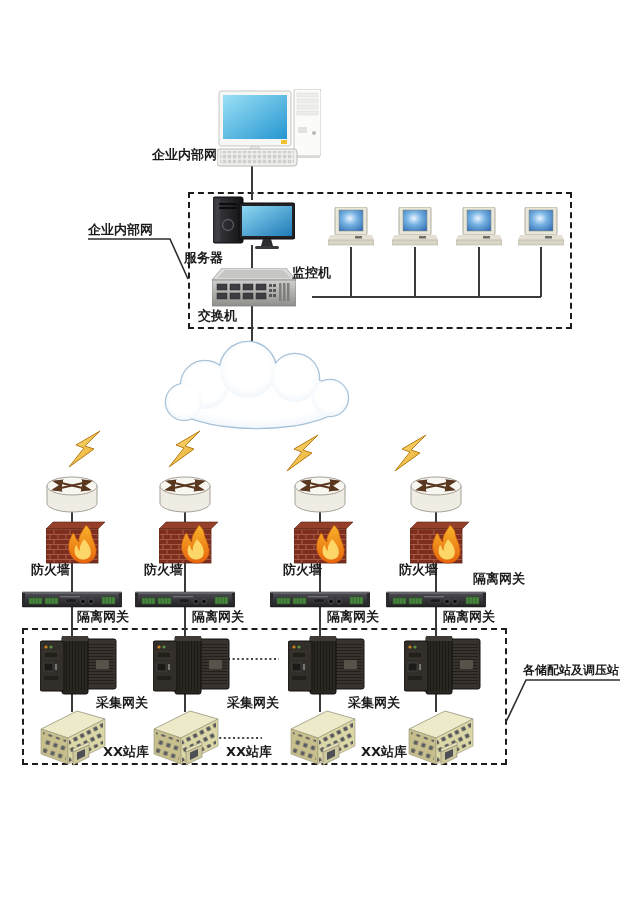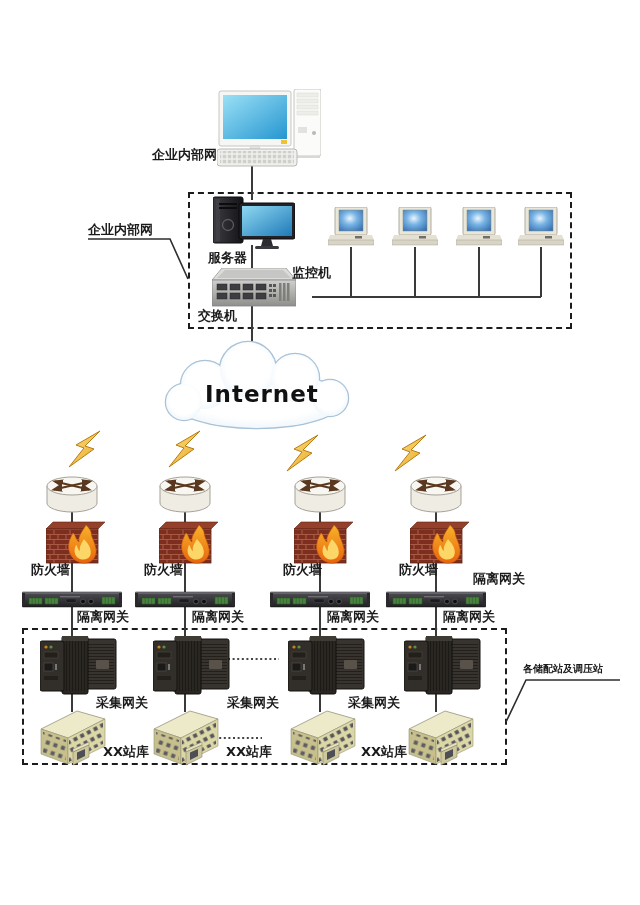--- a/index.html
+++ b/index.html
@@ -309,45 +309,44 @@
     <use href="#iogw" x="404" y="636" width="78" height="60"></use>
 
     <use href="#building" x="39" y="708" width="68" height="58"></use>
     <use href="#building" x="152" y="708" width="68" height="58"></use>
     <use href="#building" x="289" y="708" width="68" height="58"></use>
     <use href="#building" x="407" y="708" width="68" height="58"></use>
   </svg>
 
   <div class="lbl" style="left:152px;top:148px;">企业内部网</div>
   <div class="lbl" style="left:88px;top:223px;">企业内部网</div>
-  <div class="lbl" style="left:208px;top:251px;">服务器</div>
+  <div class="lbl" style="left:184px;top:251px;">服务器</div>
   <div class="lbl" style="left:198px;top:309px;">交换机</div>
   <div class="lbl" style="left:292px;top:266px;">监控机</div>
-  <div class="internet-lbl">Internet</div>
 
   <div class="lbl" style="left:31px;top:563px;">防火墙</div>
   <div class="lbl" style="left:144px;top:563px;">防火墙</div>
   <div class="lbl" style="left:283px;top:563px;">防火墙</div>
   <div class="lbl" style="left:399px;top:563px;">防火墙</div>
 
   <div class="lbl" style="left:473px;top:572px;">隔离网关</div>
   <div class="lbl" style="left:77px;top:610px;">隔离网关</div>
   <div class="lbl" style="left:192px;top:610px;">隔离网关</div>
   <div class="lbl" style="left:327px;top:610px;">隔离网关</div>
   <div class="lbl" style="left:443px;top:610px;">隔离网关</div>
 
   <div class="lbl" style="left:96px;top:696px;">采集网关</div>
   <div class="lbl" style="left:227px;top:696px;">采集网关</div>
   <div class="lbl" style="left:348px;top:696px;">采集网关</div>
 
   <div class="lbl" style="left:103px;top:745px;">XX站库</div>
   <div class="lbl" style="left:226px;top:745px;">XX站库</div>
   <div class="lbl" style="left:361px;top:745px;">XX站库</div>
 
-  <div class="lbl" style="left:523px;top:664px;font-size:10px;font-family:Liberation Mono, monospace;">各储配站及调压站</div>
+  <div class="lbl" style="left:523px;top:664px;font-size:12px;">各储配站及调压站</div>
 
   <svg class="wm-logo" width="40" height="34" viewBox="0 0 40 34">
     <circle cx="22" cy="18" r="12" fill="none" stroke="#e6e6e6" stroke-width="2"></circle>
     <circle cx="12" cy="8" r="3" fill="none" stroke="#e6e6e6" stroke-width="1.5"></circle>
     <circle cx="30" cy="7" r="3" fill="none" stroke="#e6e6e6" stroke-width="1.5"></circle>
     <circle cx="18" cy="16" r="1.6" fill="#e2e2e2"></circle>
     <circle cx="26" cy="16" r="1.6" fill="#e2e2e2"></circle>
     <path d="M17,22 Q22,26 27,22" fill="none" stroke="#e6e6e6" stroke-width="1.5"></path>
   </svg>
   <div class="watermark">华电众信北京技术有限公司</div>

